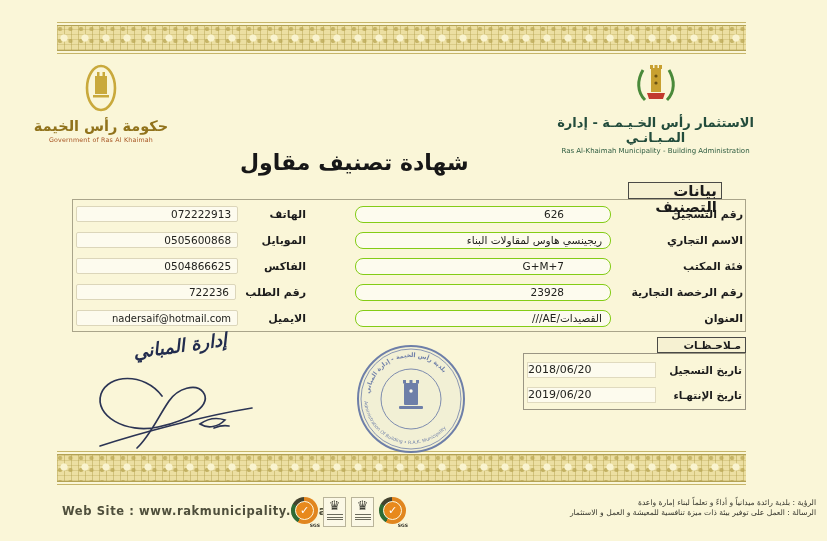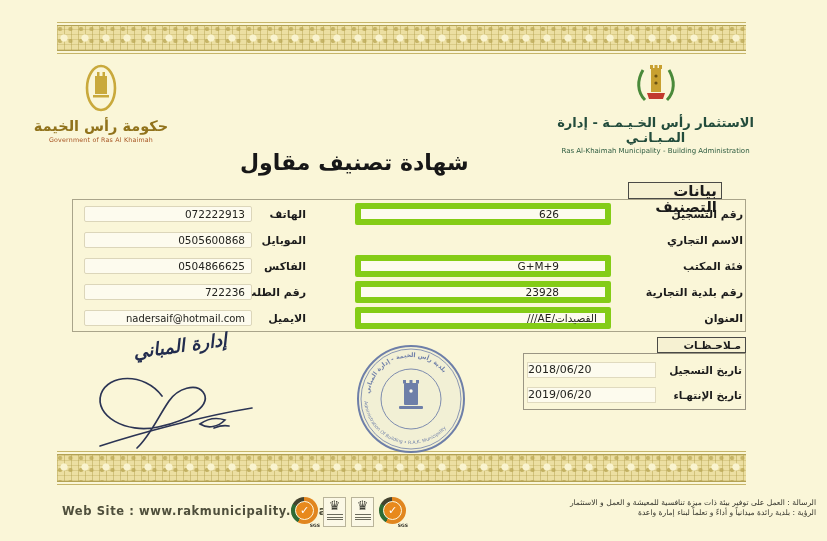--- a/index.html
+++ b/index.html
@@ -38,23 +38,23 @@
     direction:rtl; font-weight:bold; background:#f6f1d2; padding-right:4px;}
   .cls-header{left:628px; top:182px; width:94px; height:17px; font-size:15px; line-height:16px;padding-left:36px;}
   .notes-header{left:657px; top:337px; width:89px; height:16px; font-size:10.5px; line-height:15px;}
   
   .main-box{position:absolute; left:72px; top:199px; width:674px; height:133px;
     box-sizing:border-box; border:1px solid #a9a48a;}
   .col-right{position:absolute; right:2px; top:1px; width:408px;}
   .col-left{position:absolute; left:3px; top:1px; width:230px;}
   .frow{height:26px; display:flex; direction:rtl; align-items:center;}
   .flbl{width:112px; font-size:11px; font-weight:bold; padding-left:20px; white-space:nowrap;}
-  .flbl-l{width:54px; font-size:11px; font-weight:bold; white-space:nowrap;}
+  .flbl-l{width:54px; font-size:11px; font-weight:bold; white-space:nowrap;padding-left:16px;}
   .valbox{width:256px; height:17px; box-sizing:border-box; background:#fdfbee;
-    border:6px solid #84cc16; border-radius:2px; display:flex; align-items:center;
+    border:1px solid #84cc16; border-radius:8px; display:flex; align-items:center;
     padding:5px 8px; font-size:10.5px; color:#22221e;}
   .valbox-l{width:168px; height:16px; box-sizing:border-box; background:#fdfbee;
     border:1px solid #dcd6ba; border-radius:2px; display:flex; align-items:center;
     justify-content:flex-end; direction:ltr; padding:0 6px; font-size:10.5px; color:#22221e;}
   .val-latin{direction:ltr; margin-right:38px;}
   .val-email{font-size:10px;}
   
   .notes-box{position:absolute; left:523px; top:353px; width:223px; height:57px;
     box-sizing:border-box; border:1px solid #9a9583; padding-top:3px;}
   .nrow{height:25px; display:flex; direction:rtl; align-items:center; padding:0 3px;}
@@ -138,29 +138,32 @@
   <div class="main-box">
     <div class="col-right">
       <div class="frow">
         <div class="flbl">رقم التسجيل</div>
         <div class="valbox">
             <span class="val-latin">626</span>
           </div>
       </div>
       <div class="frow">
         <div class="flbl">الاسم التجاري</div>
+        <div class="valbox">
+            <span>ريجينسي هاوس لمقاولات البناء</span>
+          </div>
       </div>
       <div class="frow">
         <div class="flbl">فئة المكتب</div>
         <div class="valbox">
-            <span class="val-latin">G+M+9</span>
-          </div>
-      </div>
-      <div class="frow">
-        <div class="flbl">رقم بلدية التجارية</div>
+            <span class="val-latin">G+M+7</span>
+          </div>
+      </div>
+      <div class="frow">
+        <div class="flbl">رقم الرخصة التجارية</div>
         <div class="valbox">
             <span class="val-latin">23928</span>
           </div>
       </div>
       <div class="frow">
         <div class="flbl">العنوان</div>
         <div class="valbox">
             <span>القصيدات/AE///</span>
           </div>
       </div>
@@ -272,17 +275,17 @@
           <div></div>
         </div>
     </div>
     <div class="sgs">
       <div class="sgs-core">✓</div>
       <div class="sgs-tag">SGS</div>
     </div>
   </div>
 
   <div class="footer-ar">
+    <div>الرؤية : بلدية رائدة ميدانياً و أداءً و تعلماً لبناء إمارة واعدة</div>
     <div>الرسالة : العمل على توفير بيئة ذات ميزة تنافسية للمعيشة و العمل و الاستثمار</div>
-    <div>الرؤية : بلدية رائدة ميدانياً و أداءً و تعلماً لبناء إمارة واعدة</div>
   </div>
 
 </div>
 
 </body></html>

